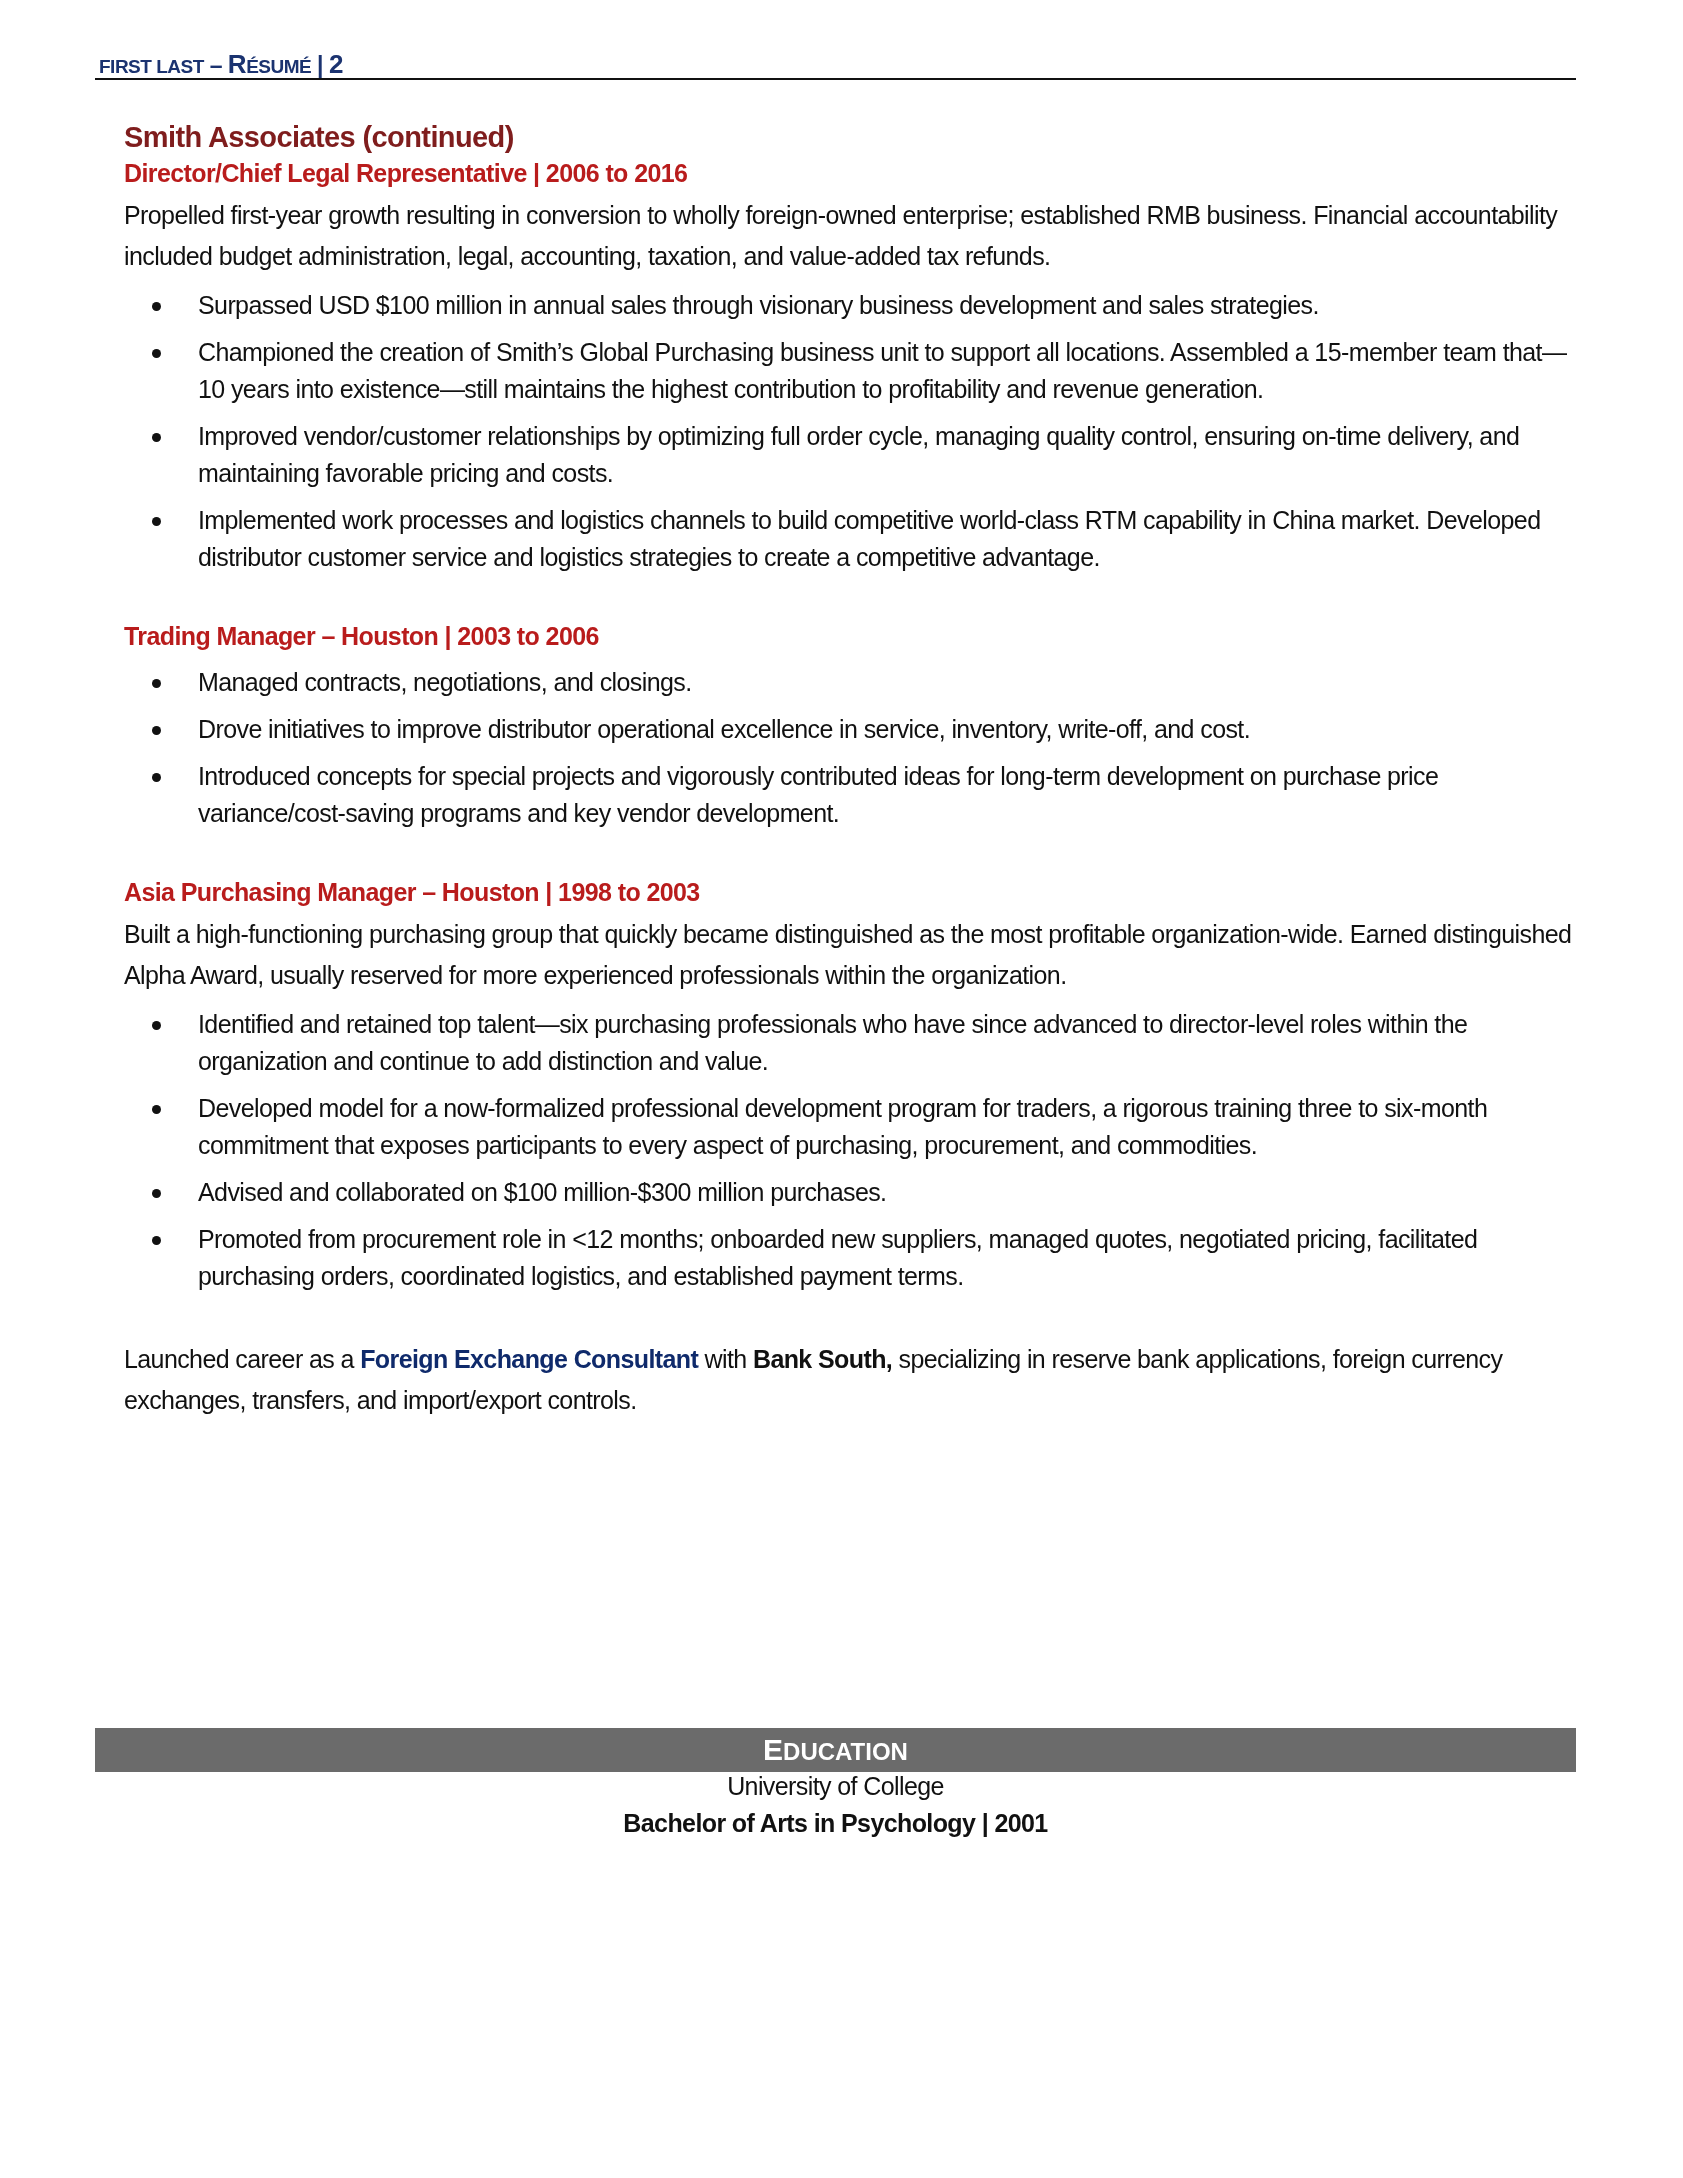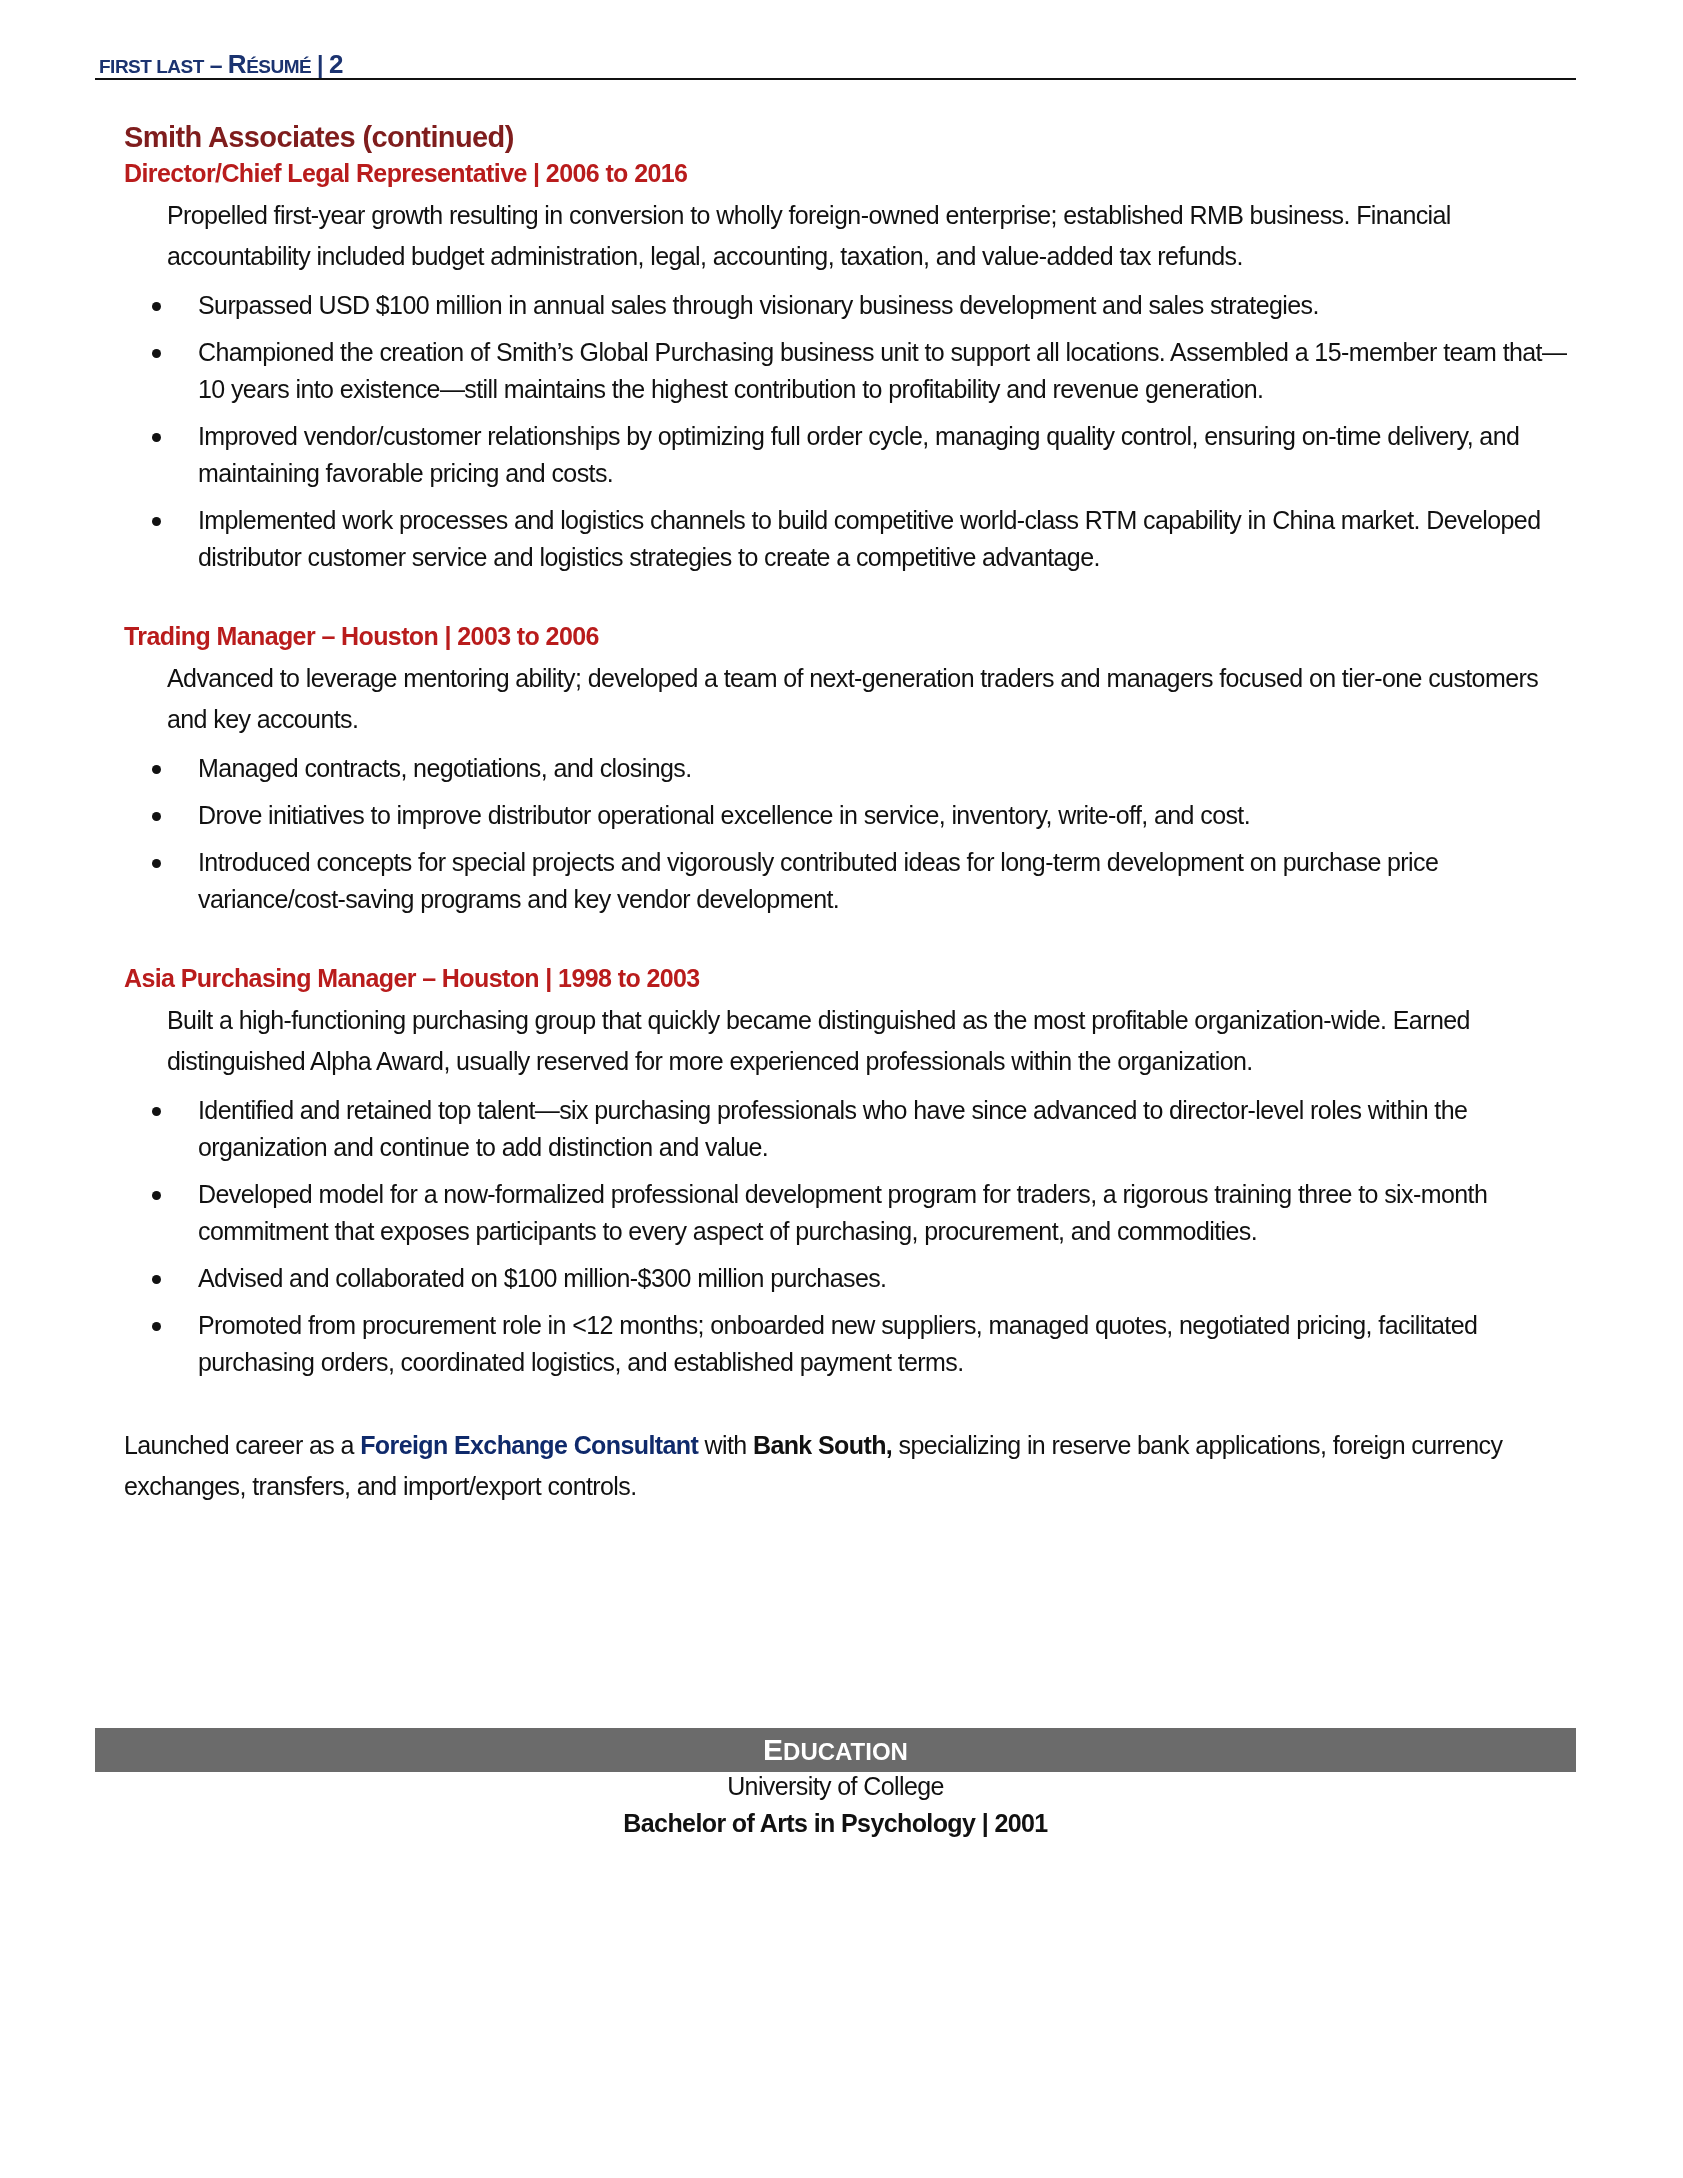--- a/index.html
+++ b/index.html
@@ -5,21 +5,21 @@
   html, body { margin: 0; padding: 0; background: #ffffff; }
   body { width: 1683px; height: 2178px; position: relative; overflow: hidden;
          font-family: "Liberation Sans", sans-serif; color: #111; }
   .header { position: absolute; left: 99px; top: 49px; font-size: 23px; color: #1b3370; letter-spacing: -0.5px; font-weight: bold; }
   .header .sc { font-size: 19px; }
   .header .big { font-size: 26px; }
   .rule { position: absolute; left: 95px; top: 78px; width: 1481px; height: 2px; background: #111; }
   .content { position: absolute; left: 124px; top: 119px; width: 1455px; font-size: 25px; letter-spacing: -0.6px; }
   .company { font-weight: bold; font-size: 29px; line-height: 36px; color: #7f1d1d; }
   .role { font-weight: bold; color: #b91c1c; font-size: 25px; line-height: 36px; }
-  .para { line-height: 41px; margin-top: 4px; margin-left: 43px; }
+  .para { line-height: 41px; margin-top: 4px; }
   ul { list-style: none; margin: 0; padding: 0; }
   li { position: relative; padding-left: 74px; line-height: 37px; margin-top: 10px; }
   li .bullet { position: absolute; left: 28px; top: 15px; width: 9px; height: 9px; border-radius: 50%; background: #111; }
   .sec { margin-top: 42px; }
   .gap-m { }
   .launch { margin-top: 44px; line-height: 41px; }
   .launch .hl { color: #0f2a6b; font-weight: bold; }
   .launch .b { font-weight: bold; }
   .edu-bar { position: absolute; left: 95px; top: 1728px; width: 1481px; height: 44px; background: #6b6b6b;
              color: #fff; text-align: center; font-weight: bold; font-size: 24px; line-height: 44px; }
@@ -44,21 +44,20 @@
     <ul class="gap-m">
       <li><span class="bullet"></span><span>Surpassed USD $100 million in annual sales through visionary business development and sales strategies.</span></li>
       <li><span class="bullet"></span><span>Championed the creation of Smith’s Global Purchasing business unit to support all locations. Assembled a 15-member team that—10 years into existence—still maintains the highest contribution to profitability and revenue generation.</span></li>
       <li><span class="bullet"></span><span>Improved vendor/customer relationships by optimizing full order cycle, managing quality control, ensuring on-time delivery, and maintaining favorable pricing and costs.</span></li>
       <li><span class="bullet"></span><span>Implemented work processes and logistics channels to build competitive world-class RTM capability in China market. Developed distributor customer service and logistics strategies to create a competitive advantage.</span></li>
     </ul>
   </div>
 
   <div class="sec">
     <div class="role">Trading Manager – Houston | 2003 to 2006</div>
-    <div class="para">Advanced to leverage mentoring ability; developed a team of next-generation traders and managers focused on tier-one customers and key accounts.</div>
     <ul>
       <li><span class="bullet"></span><span>Managed contracts, negotiations, and closings.</span></li>
       <li><span class="bullet"></span><span>Drove initiatives to improve distributor operational excellence in service, inventory, write-off, and cost.</span></li>
       <li><span class="bullet"></span><span>Introduced concepts for special projects and vigorously contributed ideas for long-term development on purchase price variance/cost-saving programs and key vendor development.</span></li>
     </ul>
   </div>
 
   <div class="sec">
     <div class="role">Asia Purchasing Manager – Houston | 1998 to 2003</div>
     <div class="para">Built a high-functioning purchasing group that quickly became distinguished as the most profitable organization-wide. Earned distinguished Alpha Award, usually reserved for more experienced professionals within the organization.</div>

